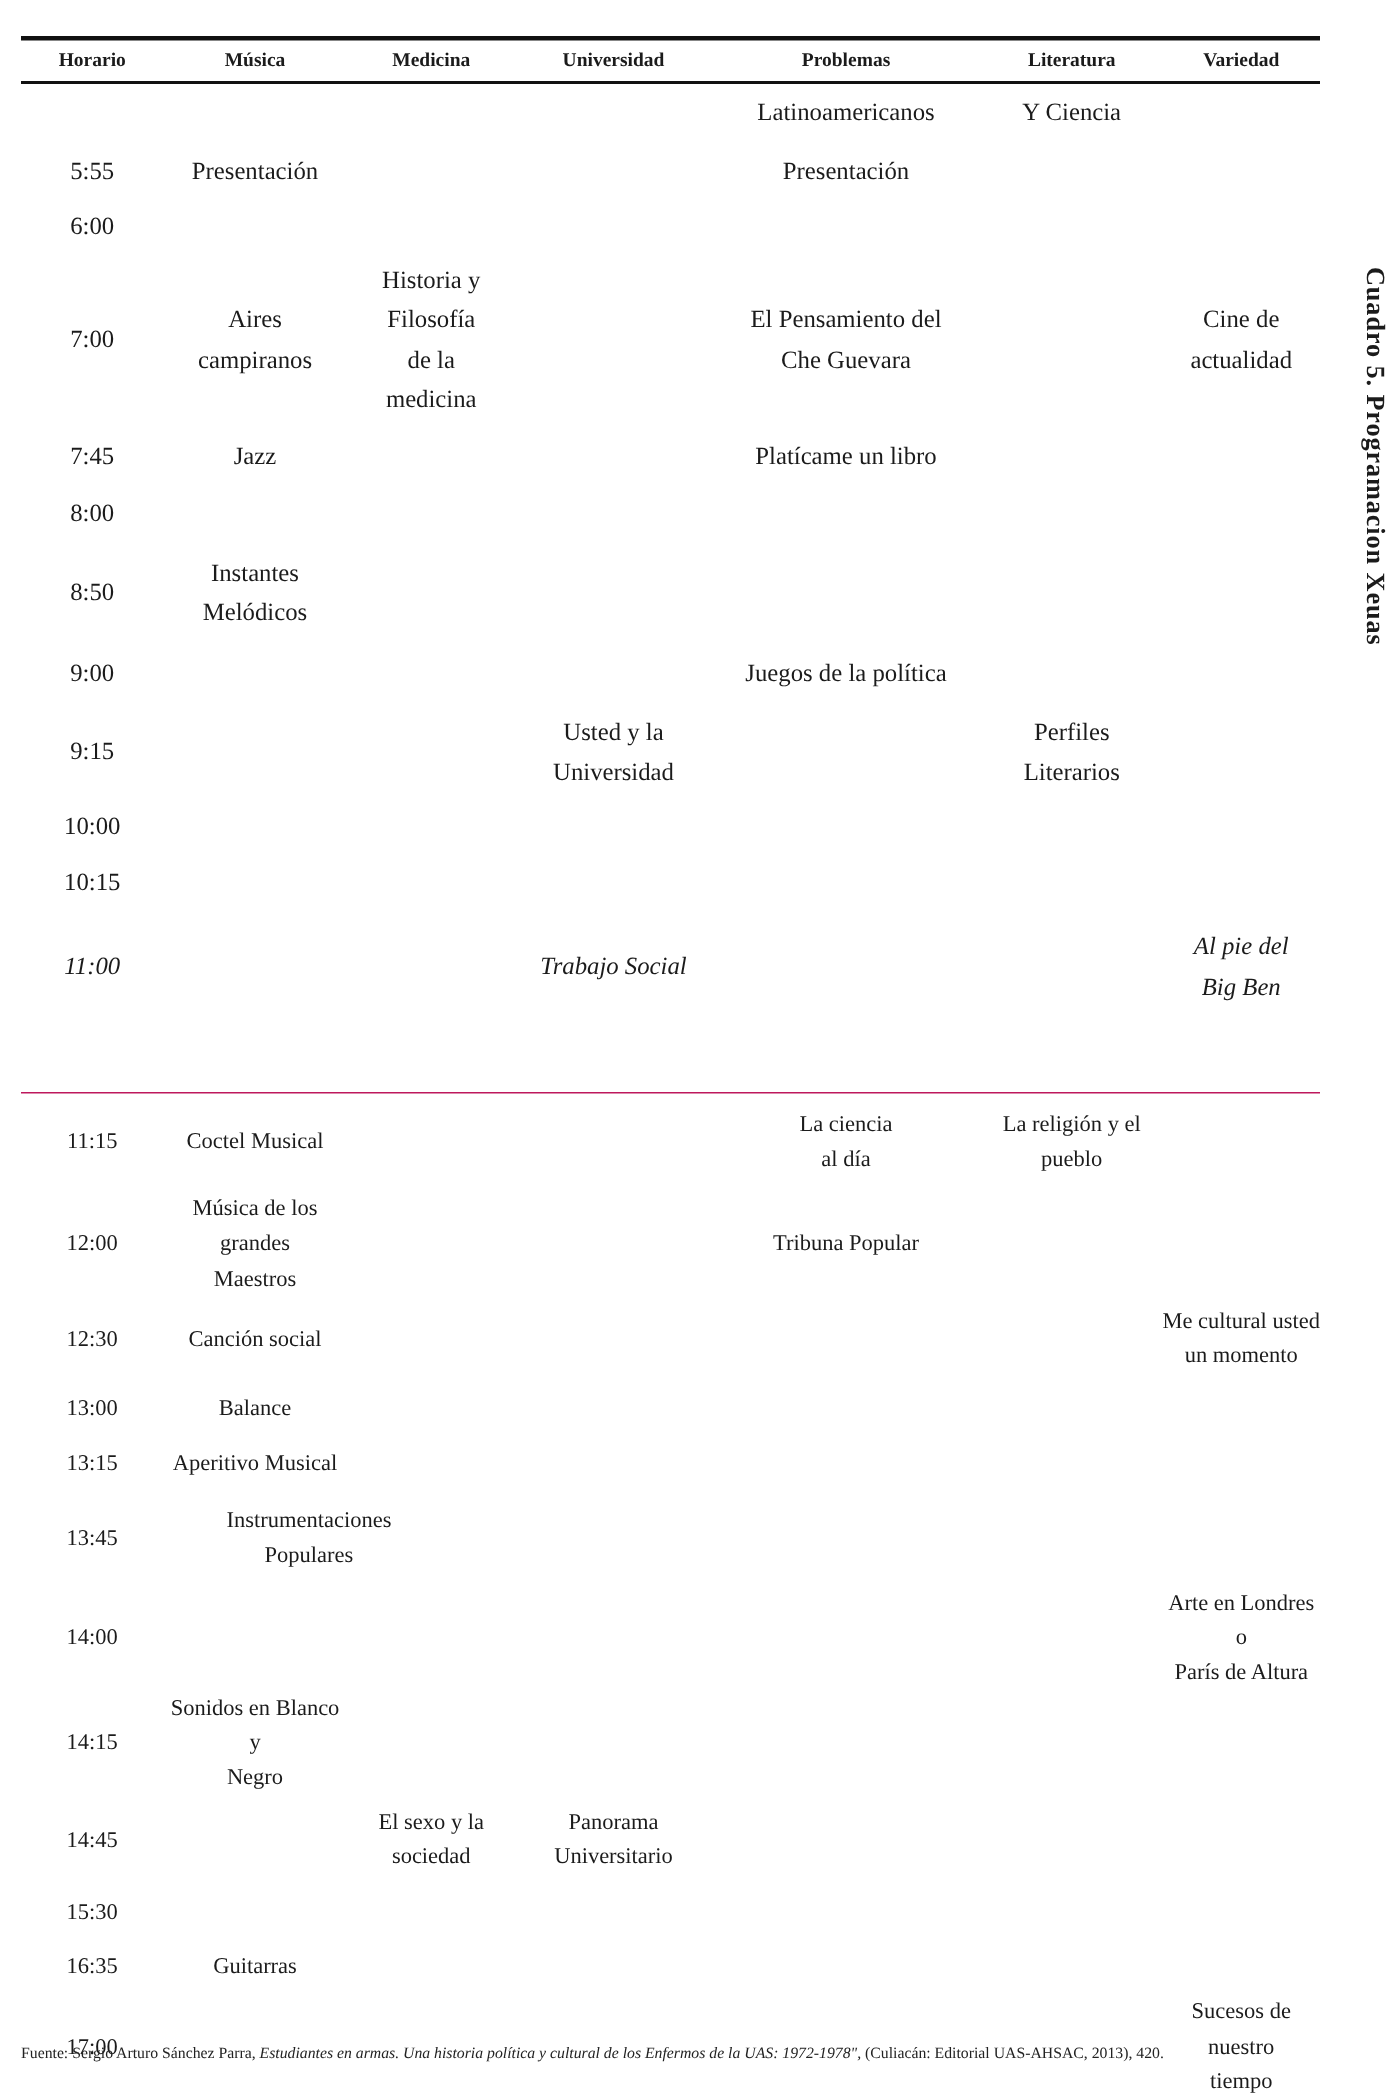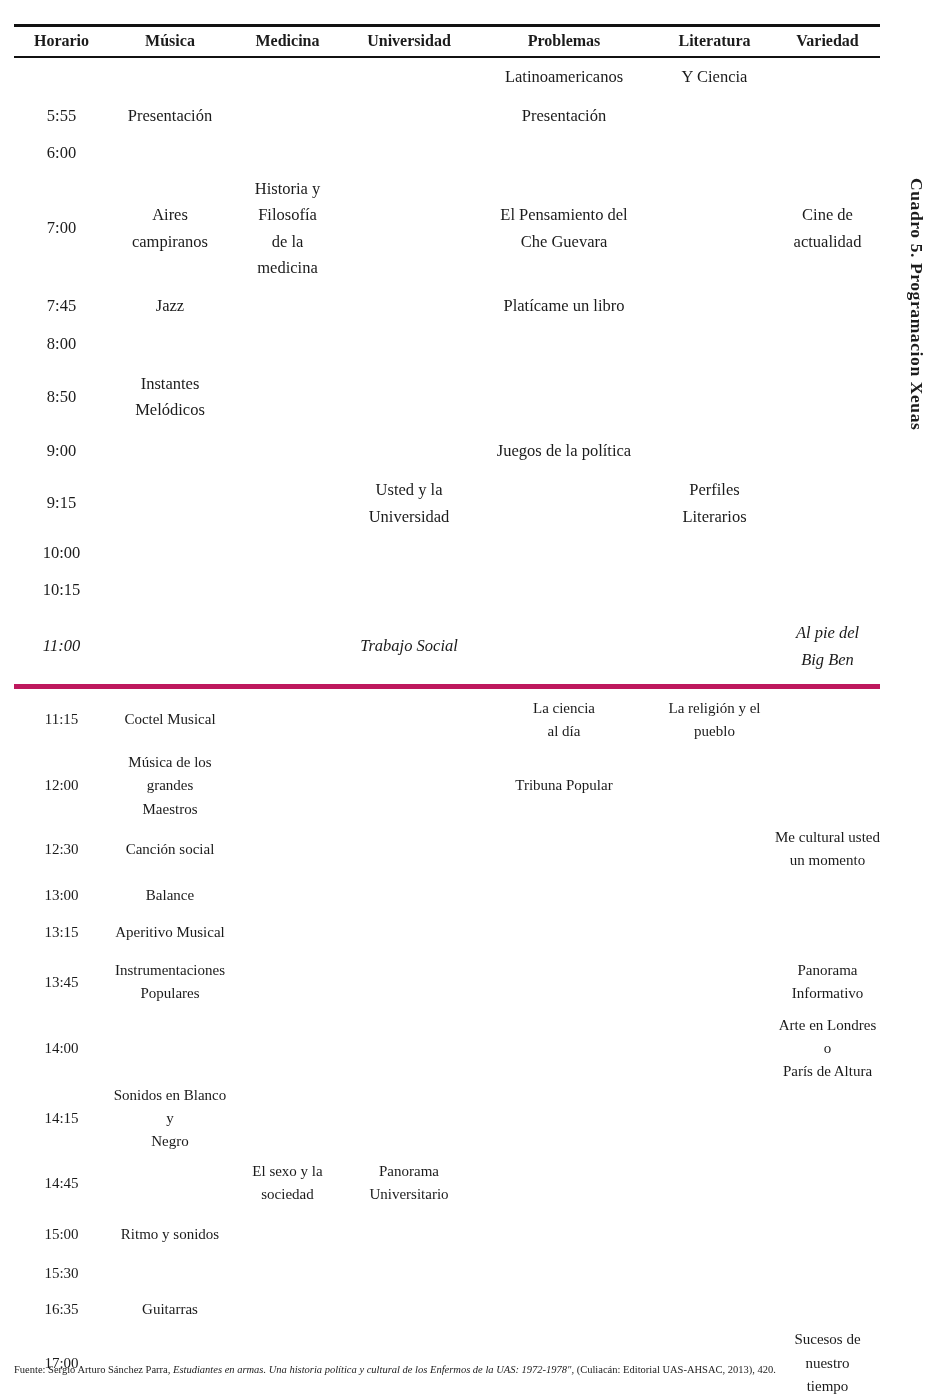--- a/index.html
+++ b/index.html
@@ -14,30 +14,30 @@
   }
   .table {
     position:absolute; left:14px; top:24px; width:866px;
     border-top:3px solid #111;
   }
   .thead {
     display:grid;
     grid-template-columns:95px 122px 113px 130px 180px 121px 105px;
     border-bottom:2px solid #111;
     padding:5px 0 6px 0;
-    font-weight:bold; font-size:16px;
+    font-weight:bold; font-size:13px;
   }
   .th { text-align:center; }
   .tbody { border-bottom:2px solid #111; }
   .row {
     display:grid;
     grid-template-columns:95px 122px 113px 130px 180px 121px 105px;
     align-items:center;
   }
-  .row.section-start { border-top:5px solid #be185d; }
+  .row.section-start { border-top:1px solid #be185d;margin-top:46px; }
   .cell {
     text-align:center;
     white-space:pre-line;
     line-height:1.6;
     font-size:16.5px;
   }
   .row.part2 .cell { font-size:15px; line-height:1.55; }
   .side-caption {
     position:absolute; right:1px; top:178px; height:330px;
     writing-mode:vertical-rl;
@@ -228,21 +228,21 @@
         </div>
         <div class="row part2" style="min-height: 37px;">
           <div class="cell time">13:15</div>
           <div class="cell">Aperitivo Musical</div>
           <div class="cell"></div>
           <div class="cell"></div>
           <div class="cell"></div>
           <div class="cell"></div>
           <div class="cell"></div>
         </div>
-        <div class="row part2" style="min-height: 63px;">
+        <div class="row part2" style="min-height: 63px; gap: 36px;">
           <div class="cell time">13:45</div>
           <div class="cell">Instrumentaciones
 Populares</div>
           <div class="cell"></div>
           <div class="cell"></div>
           <div class="cell"></div>
           <div class="cell"></div>
           <div class="cell">Panorama
 Informativo</div>
         </div>
@@ -270,29 +270,20 @@
           <div class="cell time">14:45</div>
           <div class="cell"></div>
           <div class="cell">El sexo y la
 sociedad</div>
           <div class="cell">Panorama
 Universitario</div>
           <div class="cell"></div>
           <div class="cell"></div>
           <div class="cell"></div>
         </div>
-        <div class="row part2" style="min-height: 42px;">
-          <div class="cell time">15:00</div>
-          <div class="cell">Ritmo y sonidos</div>
-          <div class="cell"></div>
-          <div class="cell"></div>
-          <div class="cell"></div>
-          <div class="cell"></div>
-          <div class="cell"></div>
-        </div>
         <div class="row part2" style="min-height: 36px;">
           <div class="cell time">15:30</div>
           <div class="cell"></div>
           <div class="cell"></div>
           <div class="cell"></div>
           <div class="cell"></div>
           <div class="cell"></div>
           <div class="cell"></div>
         </div>
         <div class="row part2" style="min-height: 37px;">

